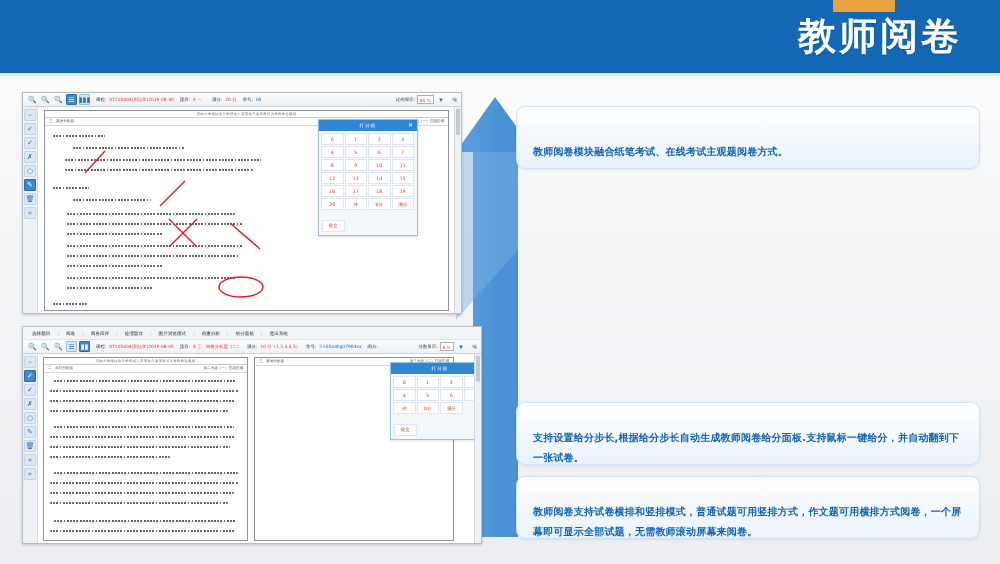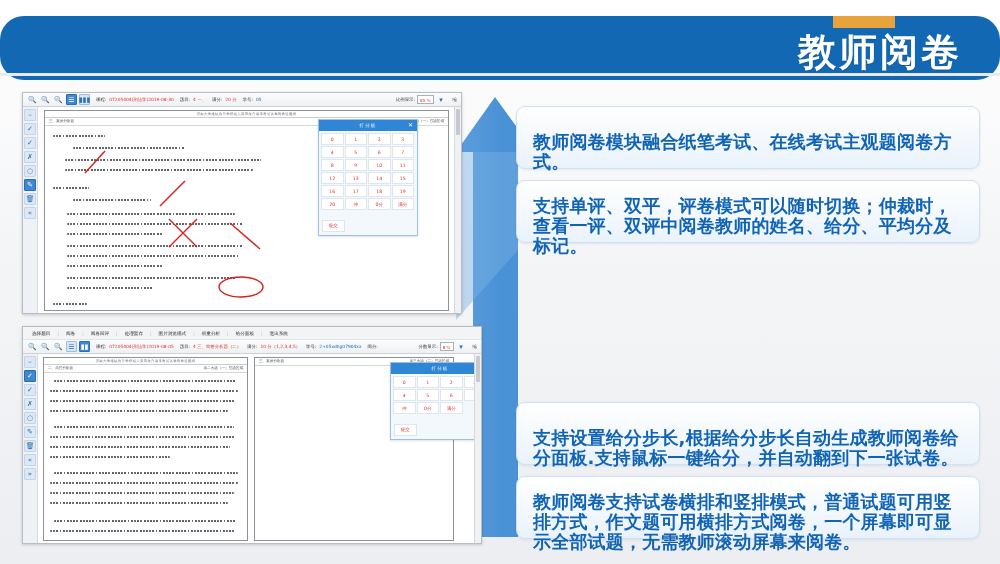--- a/index.html
+++ b/index.html
@@ -11,23 +11,22 @@
   }
   #page {
     position: relative;
     width: 1000px; height: 564px;
     background: linear-gradient(180deg,#ffffff 0%, #f4f5f7 45%, #eceef1 100%);
     overflow: hidden;
   }
 
   
   .header {
-    position: absolute; left: 0; top: 16px; width: 1000px; height: 64px;
+    position: absolute; left: 0; top: 0; width: 1000px; height: 73px;
     background: #1368b3;
-    border-radius: 24px;
   }
   .header-accent {
     position: absolute; right: 105px; top: 0; width: 62px; height: 12px;
     background: #e8a33d;
   }
   .header-title {
     position: absolute; right: 38px; top: 8px;
     color: #ffffff;
     font-size: 38px; font-weight: bold; letter-spacing: 3px;
     line-height: 56px;
@@ -182,21 +181,21 @@
     position: absolute; left: 516px; width: 464px;
     background: linear-gradient(180deg,#ffffff 0%, #f3f8fd 55%, #e9f2fb 100%);
     border: 1px solid #cfe1f2;
     border-radius: 9px;
     box-shadow: 0 1px 3px rgba(32,80,130,.10);
     display: flex; align-items: center;
     padding: 0 16px;
   }
   .card p {
     color: #1164b4;
-    font-size: 18px;
+    font-size: 10px;
     line-height: 20px;
     font-weight: bold;
     letter-spacing: .2px;
     margin-top: 28px;
   }
   #card-0 { top: 106px; height: 63px; }
   #card-1 { top: 180px; height: 63px; }
   #card-2 { top: 254px; height: 63px; }
   #card-3 { top: 328px; height: 63px; }
   #card-4 { top: 402px; height: 63px; }
@@ -451,23 +450,20 @@
         <div class="vscroll">
           <div class="thumb"></div>
         </div>
       </div>
     </div>
   </div>
 
   <div class="card" id="card-0">
     <p>教师阅卷模块融合纸笔考试、在线考试主观题阅卷方式。</p>
   </div>
-  <div class="card" id="card-1">
-    <p>支持单评、双平，评卷模式可以随时切换；仲裁时，查看一评、双评中阅卷教师的姓名、给分、平均分及标记。</p>
-  </div>
   <div class="card" id="card-4">
     <p>支持设置给分步长,根据给分步长自动生成教师阅卷给分面板.支持鼠标一键给分，并自动翻到下一张试卷。</p>
   </div>
   <div class="card" id="card-5">
     <p>教师阅卷支持试卷横排和竖排模式，普通试题可用竖排方式，作文题可用横排方式阅卷，一个屏幕即可显示全部试题，无需教师滚动屏幕来阅卷。</p>
   </div>
 
 </div>
 
 </body></html>

